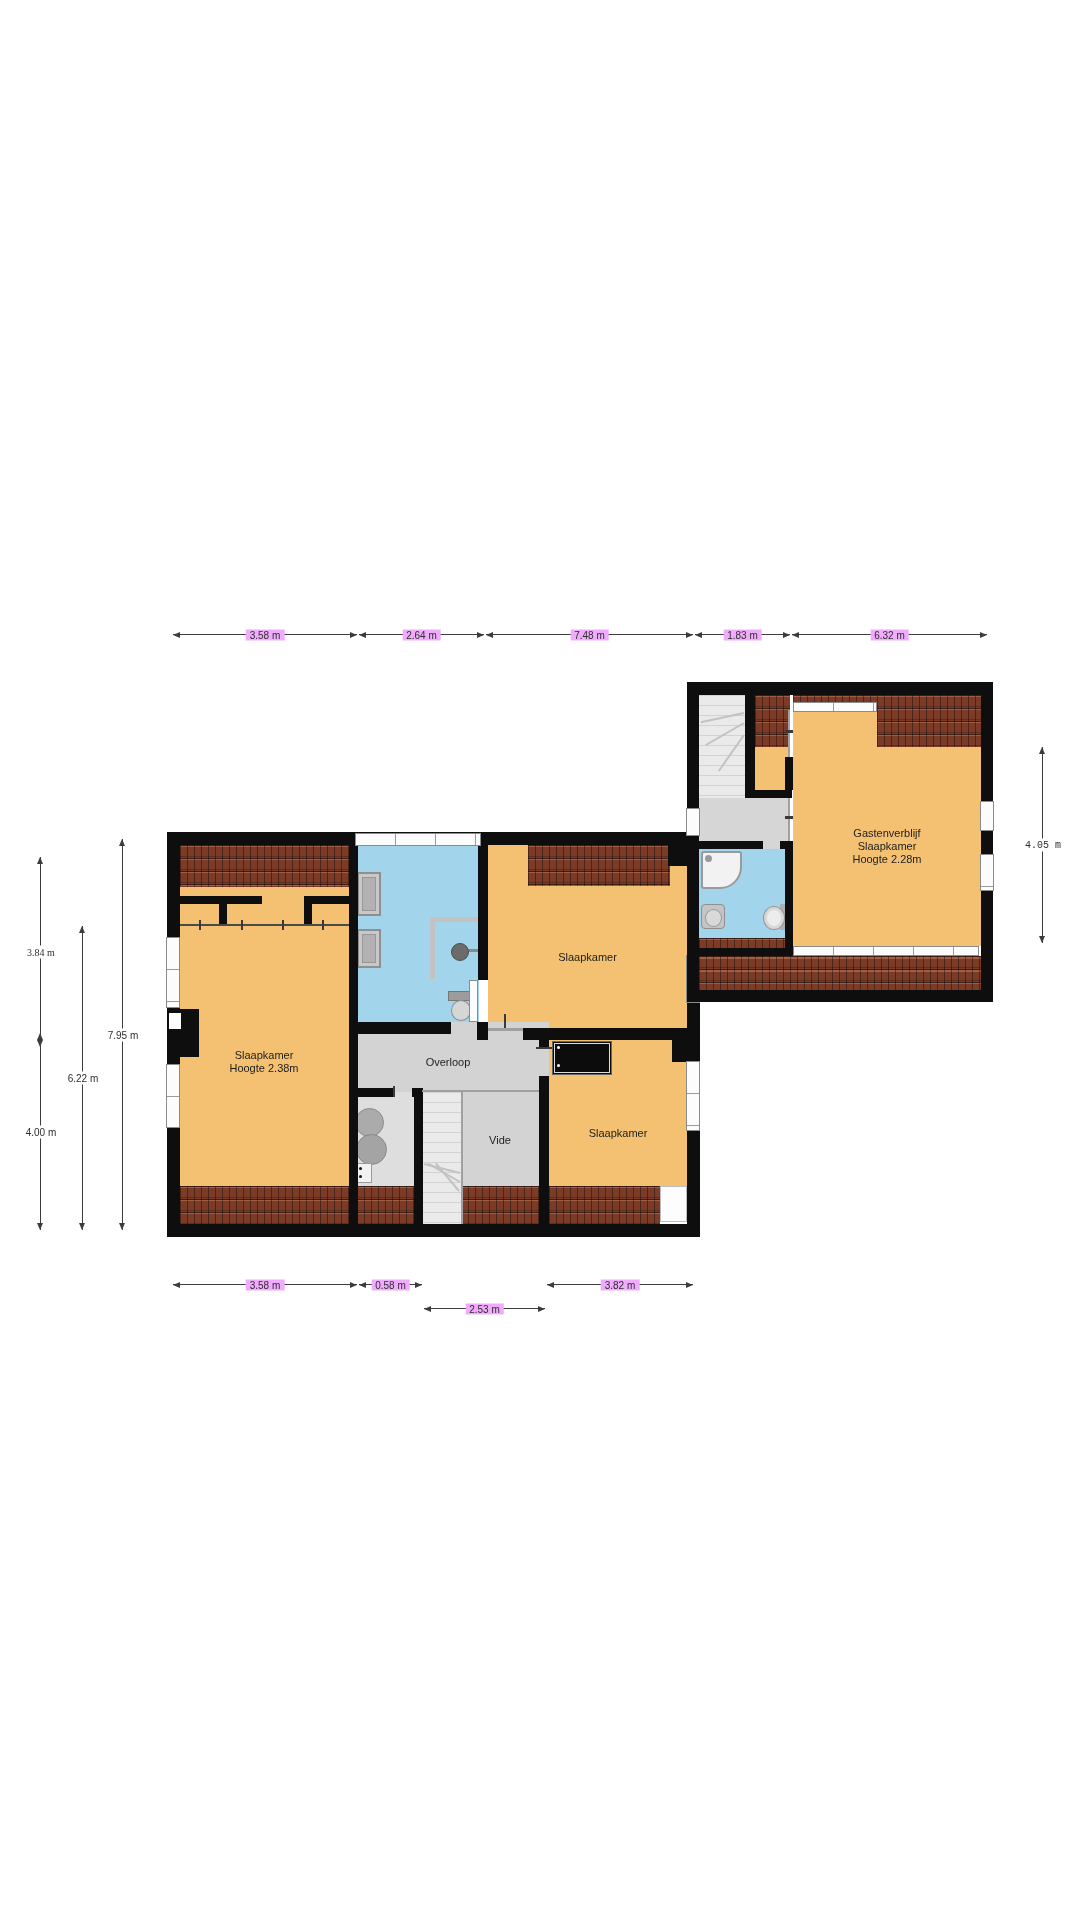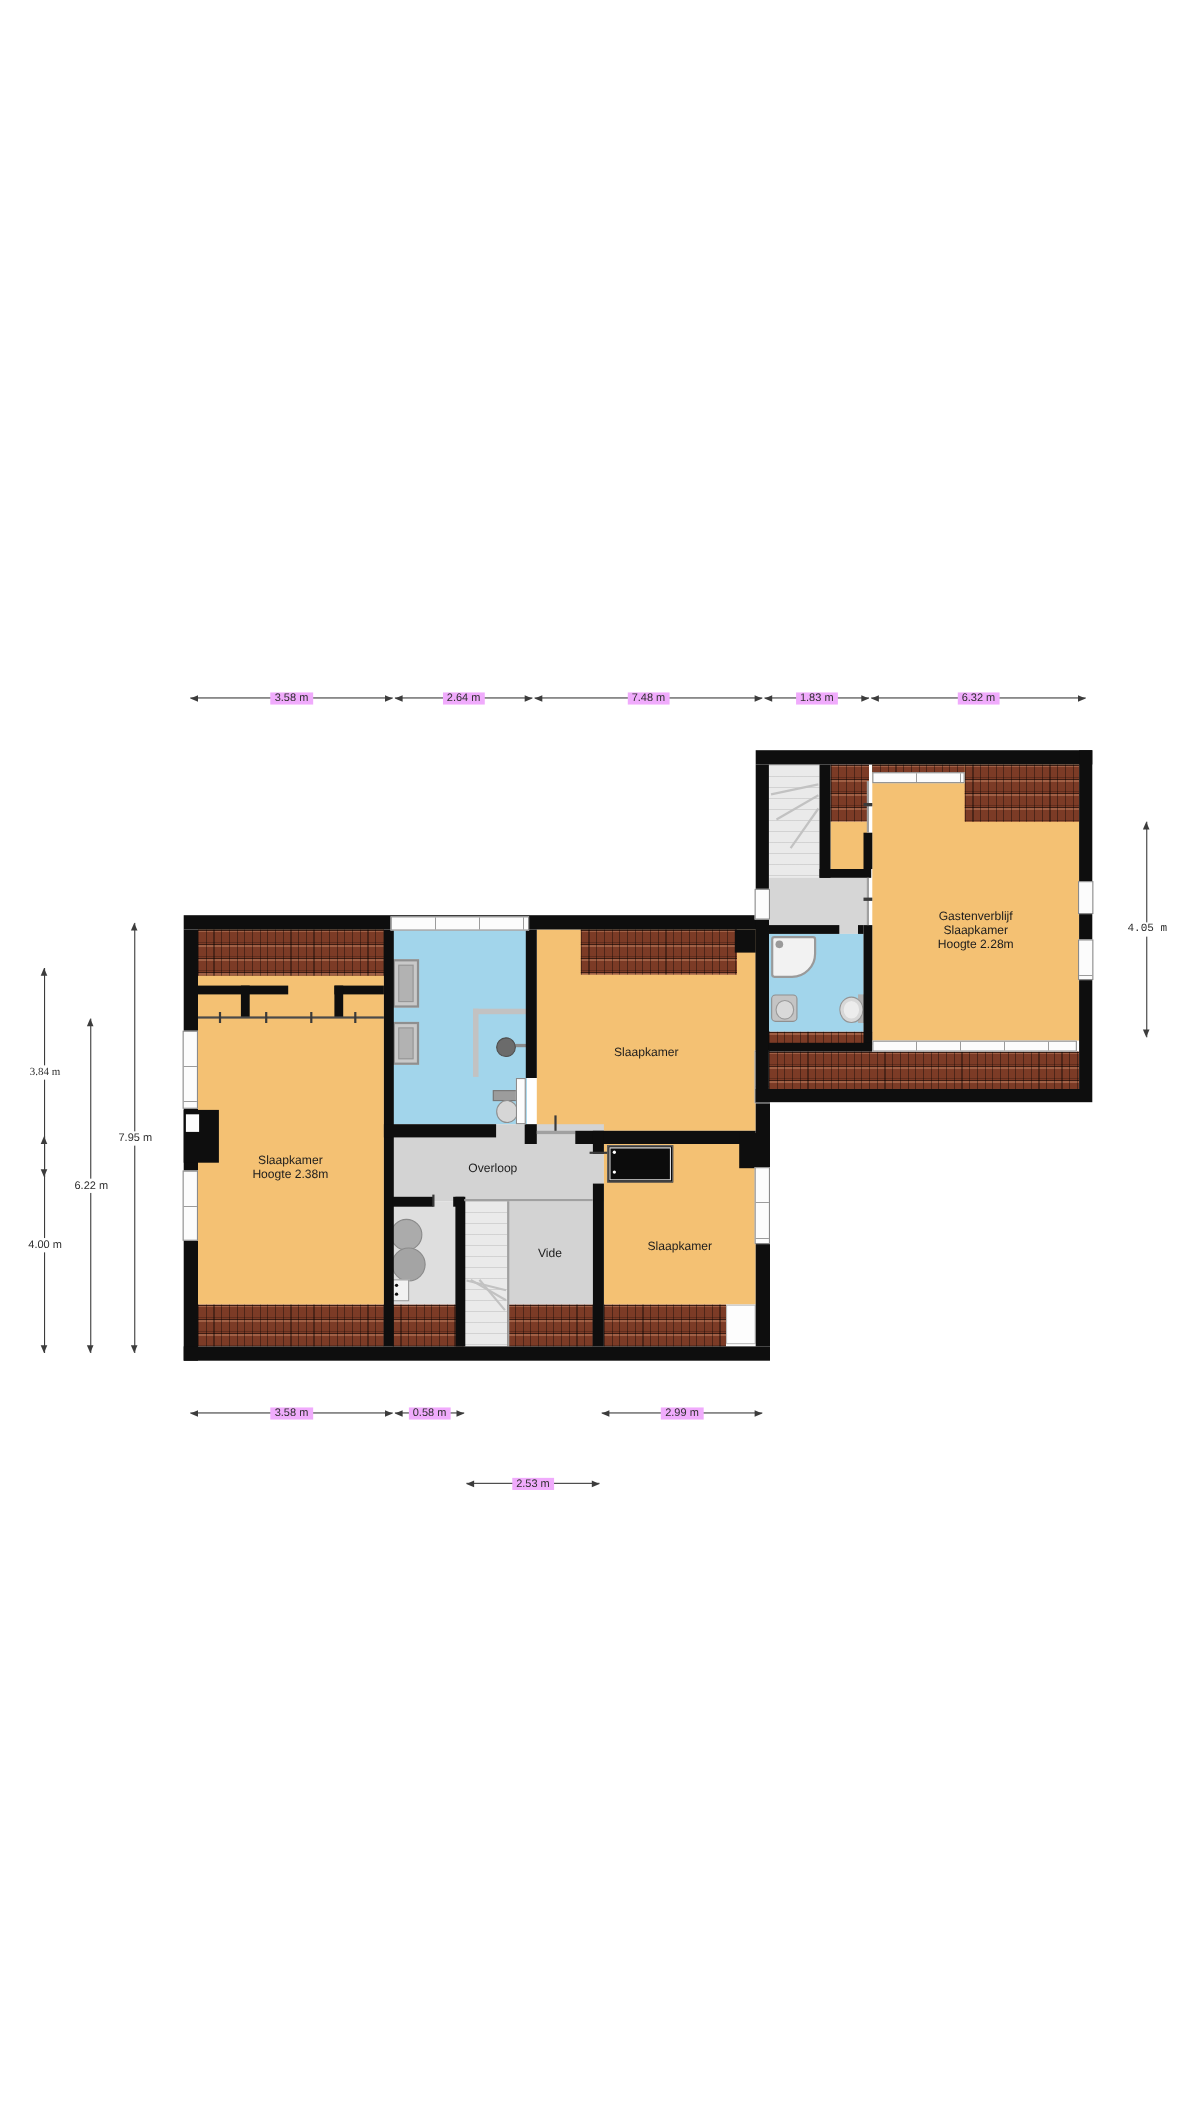--- a/index.html
+++ b/index.html
@@ -197,28 +197,28 @@
 <div class="dimh" style="left:792px;top:634px;width:195px;">
   <span class="dlab">6.32 m</span>
   </div>
 
 <div class="dimh" style="left:173px;top:1284px;width:184px;">
   <span class="dlab">3.58 m</span>
   </div>
 <div class="dimh" style="left:359px;top:1284px;width:63px;">
   <span class="dlab">0.58 m</span>
   </div>
-<div class="dimh" style="left:424px;top:1348px;width:121px;">
+<div class="dimh" style="left:424px;top:1308px;width:121px;">
   <span class="dlab">2.53 m</span>
   </div>
 <div class="dimh" style="left:547px;top:1284px;width:146px;">
-  <span class="dlab">2.99 m</span>
-  </div>
-
-<div class="dimv" style="left:40px;top:880px;height:190px;font-family:Liberation Serif, serif;">
+  <span class="dlab">3.82 m</span>
+  </div>
+
+<div class="dimv" style="left:40px;top:857px;height:190px;font-family:Liberation Serif, serif;">
   <span class="dlabv">3.84 m</span>
   </div>
 <div class="dimv" style="left:40px;top:1033px;height:197px;">
   <span class="dlabv">4.00 m</span>
   </div>
 <div class="dimv" style="left:82px;top:926px;height:304px;">
   <span class="dlabv">6.22 m</span>
   </div>
 <div class="dimv" style="left:122px;top:839px;height:391px;">
   <span class="dlabv">7.95 m</span>

